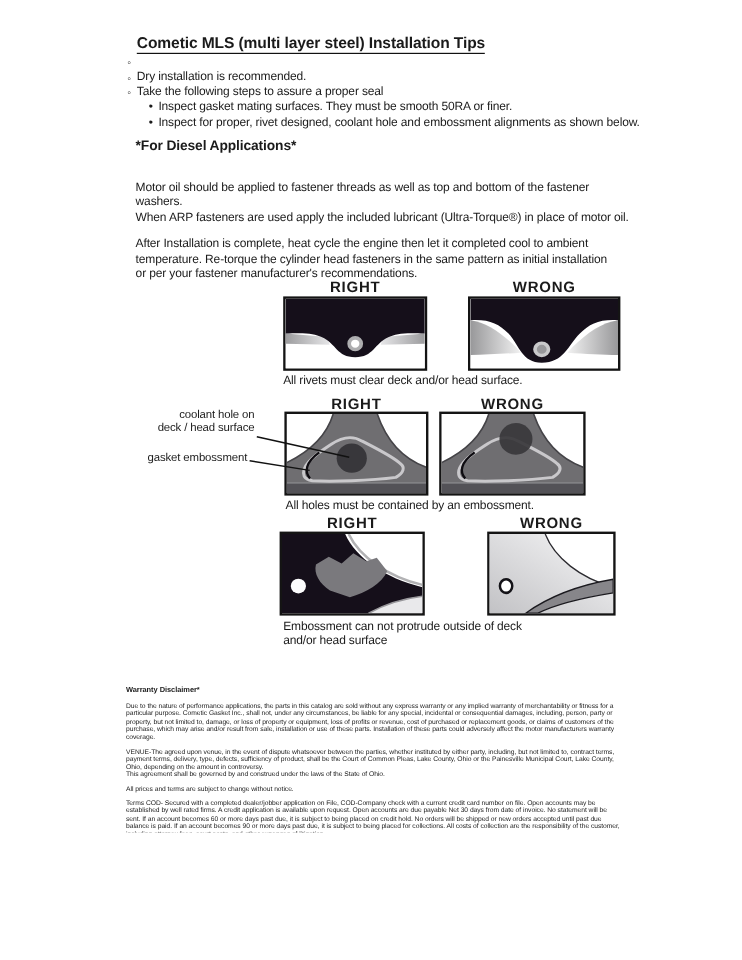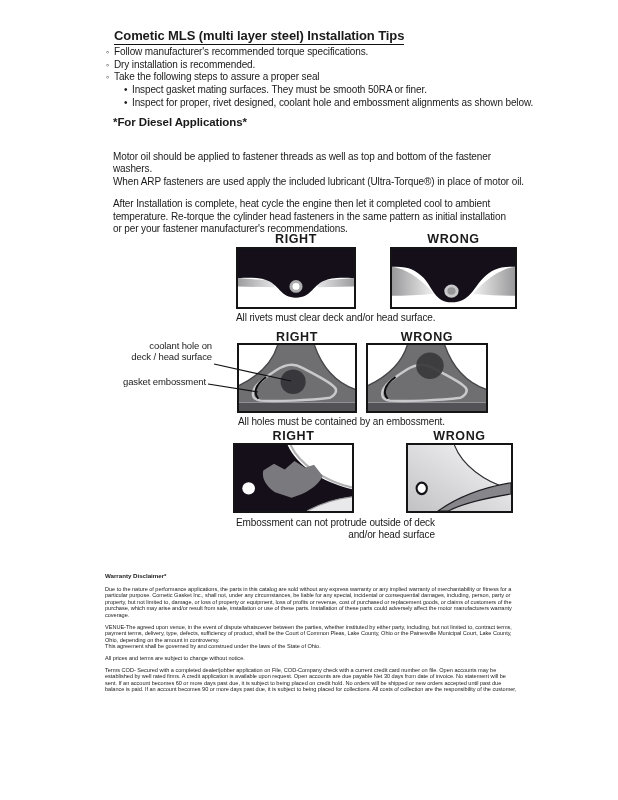--- a/index.html
+++ b/index.html
@@ -19,21 +19,21 @@
   .diesel{position:absolute;left:113px;top:116px;width:426px;font-size:10px;
           line-height:12.7px;letter-spacing:-0.12px;}
   .diesel-heading{font-size:11.5px;font-weight:bold;margin:0 0 22px 0;letter-spacing:-0.1px;}
   .para{white-space:pre-line;margin:0 12px 9px 0;}
 
   .fig-header{position:absolute;font-size:12.5px;font-weight:bold;letter-spacing:0.6px;
               text-align:center;}
   .panel{position:absolute;border:2.5px solid #141414;box-sizing:border-box;background:#fff;}
   .panel svg{display:block;width:100%;height:100%;}
   .fig-caption{position:absolute;font-size:10px;letter-spacing:-0.12px;line-height:11.5px;
-               white-space:pre-line;text-align:right;}
+               white-space:pre-line;}
   .annot{position:absolute;font-size:9.5px;line-height:10.5px;text-align:right;
          white-space:pre-line;letter-spacing:-0.12px;}
   .leader-svg{position:absolute;left:0;top:330px;width:618px;height:100px;pointer-events:none;}
 
   .fineprint{position:absolute;left:105px;top:573px;width:414px;font-size:5.6px;
              line-height:6.6px;color:#222;letter-spacing:-0.03px;}
   .fineprint-heading{font-size:6.2px;font-weight:bold;margin:0 0 6px 0;}
   .fp-para{white-space:pre-line;margin:0 0 5px 0;}
 
   .page-number{position:absolute;left:388px;top:757px;font-size:14px;letter-spacing:0.3px;color:#4c1d95;}
@@ -41,21 +41,20 @@
 </head>
 <body>
 
 <div class="page">
 
   <div class="title">Cometic MLS (multi layer steel) Installation Tips</div>
 
   <div class="bullets">
     <div class="bullet-row">
       <span class="bullet-glyph">◦</span>
-      <span>Follow manufacturer's recommended torque specifications.</span>
     </div>
     <div class="bullet-row">
       <span class="bullet-glyph">◦</span>
       <span>Dry installation is recommended.</span>
     </div>
     <div class="bullet-row">
       <span class="bullet-glyph">◦</span>
       <span>Take the following steps to assure a proper seal</span>
     </div>
     <div class="bullet-row sub">

